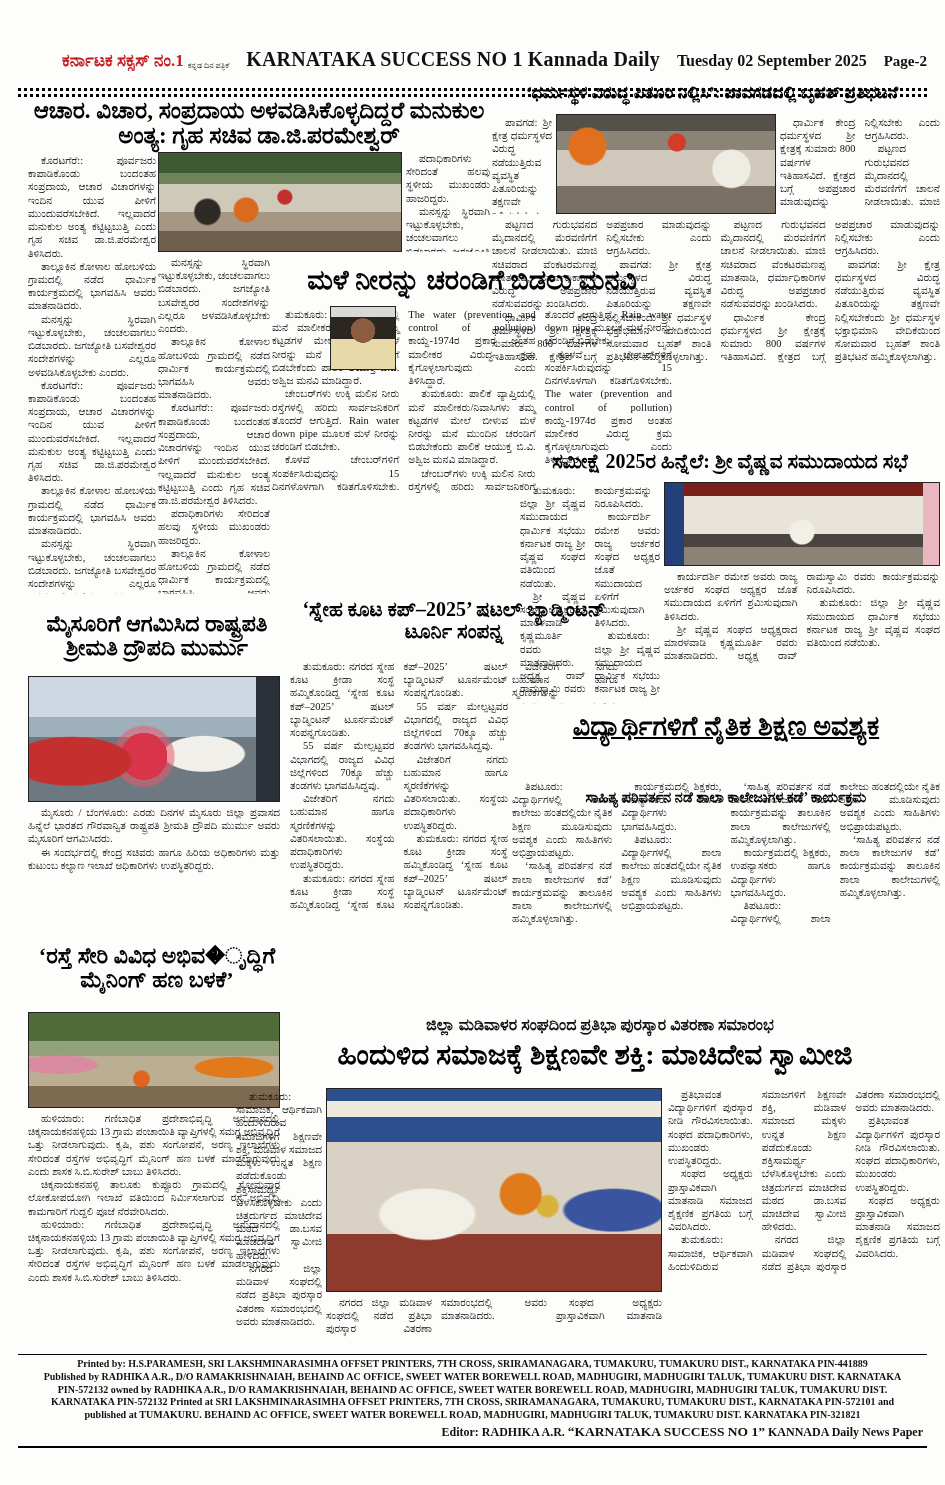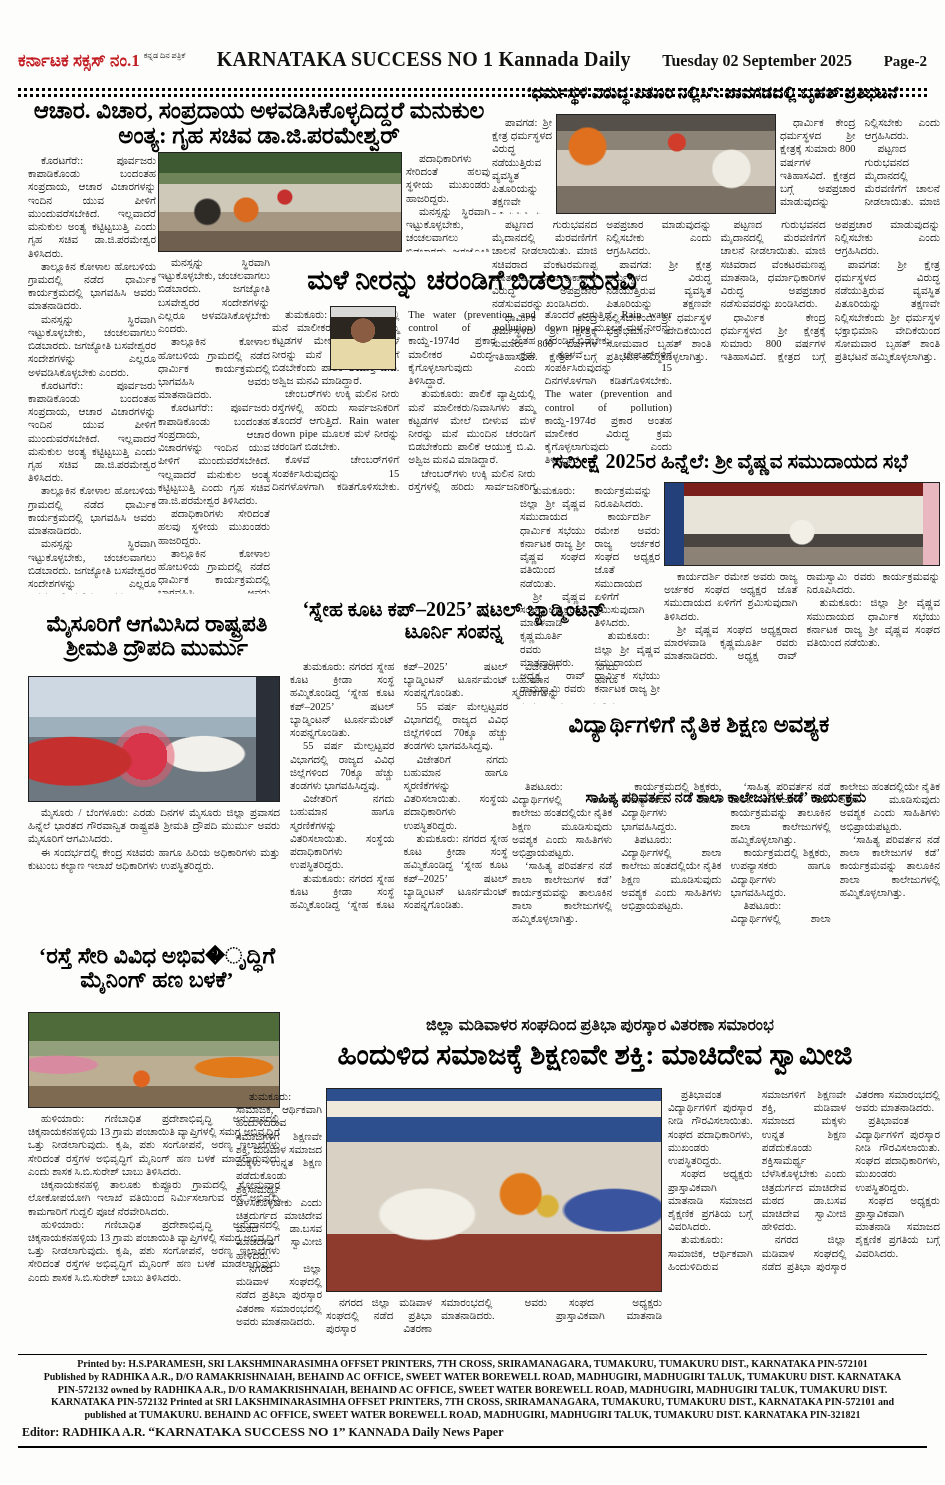--- a/index.html
+++ b/index.html
@@ -19,30 +19,30 @@
   .hl{font-weight:bold;text-align:center;line-height:1.1;color:#000;}
   .body{font-size:10.5px;line-height:1.26;text-align:justify;overflow:hidden;}
   .body p{margin:0;text-indent:13px;}
   .c2{column-count:2;column-gap:9px;}
   .c3{column-count:3;column-gap:9px;}
   .c4{column-count:4;column-gap:9px;}
   .photo{border:1px solid #222;box-sizing:border-box;}
   .kick{font-weight:bold;text-align:center;}
   
   .foot{font-size:10px;font-weight:bold;text-align:center;line-height:1.28;}
-  .edline{font-size:12px;font-weight:bold;text-align:left;}
+  .edline{font-size:12px;font-weight:bold;text-align:right;}
   .edline .big{font-size:13.5px;}
 </style>
 </head>
 <body>
 
 <div class="page">
 
   <div class="abs hdr" style="left:18px;top:48px;width:909px;">
-    <div style="display:flex;align-items:flex-start;">
+    <div style="display:flex;align-items:flex-end;margin-left:44px;">
       <span class="masthead-kn">ಕರ್ನಾಟಕ ಸಕ್ಸಸ್ ನಂ.1</span>
       <span class="masthead-tag">ಕನ್ನಡ ದಿನ ಪತ್ರಿಕೆ</span>
     </div>
     <span class="title-en">KARNATAKA SUCCESS NO 1 Kannada Daily</span>
     <span class="date-en">Tuesday 02 September 2025</span>
     <span class="pageno">Page-2</span>
   </div>
   <div class="abs dotrule" style="left:18px;top:88px;width:909px;"></div>
 
   <div class="abs hl" style="left:30px;top:98px;width:458px;height:54px;font-size:23px;">ಆಚಾರ. ವಿಚಾರ, ಸಂಪ್ರದಾಯ ಅಳವಡಿಸಿಕೊಳ್ಳದಿದ್ದರೆ ಮನುಕುಲ ಅಂತ್ಯ: ಗೃಹ ಸಚಿವ ಡಾ.ಜಿ.ಪರಮೇಶ್ವರ್</div>
@@ -165,21 +165,21 @@
     <p>ತುಮಕೂರು: ನಗರದ ಸ್ನೇಹ ಕೂಟ ಕ್ರೀಡಾ ಸಂಸ್ಥೆ ಹಮ್ಮಿಕೊಂಡಿದ್ದ ‘ಸ್ನೇಹ ಕೂಟ ಕಪ್–2025’ ಷಟಲ್ ಬ್ಯಾಡ್ಮಿಂಟನ್ ಟೂರ್ನಮೆಂಟ್ ಸಂಪನ್ನಗೊಂಡಿತು.</p>
     <p>55 ವರ್ಷ ಮೇಲ್ಪಟ್ಟವರ ವಿಭಾಗದಲ್ಲಿ ರಾಜ್ಯದ ವಿವಿಧ ಜಿಲ್ಲೆಗಳಿಂದ 70ಕ್ಕೂ ಹೆಚ್ಚು ತಂಡಗಳು ಭಾಗವಹಿಸಿದ್ದವು.</p>
     <p>ವಿಜೇತರಿಗೆ ನಗದು ಬಹುಮಾನ ಹಾಗೂ ಸ್ಮರಣಿಕೆಗಳನ್ನು ವಿತರಿಸಲಾಯಿತು. ಸಂಸ್ಥೆಯ ಪದಾಧಿಕಾರಿಗಳು ಉಪಸ್ಥಿತರಿದ್ದರು.</p>
     <p>ತುಮಕೂರು: ನಗರದ ಸ್ನೇಹ ಕೂಟ ಕ್ರೀಡಾ ಸಂಸ್ಥೆ ಹಮ್ಮಿಕೊಂಡಿದ್ದ ‘ಸ್ನೇಹ ಕೂಟ ಕಪ್–2025’ ಷಟಲ್ ಬ್ಯಾಡ್ಮಿಂಟನ್ ಟೂರ್ನಮೆಂಟ್ ಸಂಪನ್ನಗೊಂಡಿತು.</p>
   </div>
 
   <div class="abs body" style="left:512px;top:660px;width:106px;height:44px;">
     <p>ವಿಜೇತರಿಗೆ ನಗದು ಬಹುಮಾನ ಹಾಗೂ ಸ್ಮರಣಿಕೆಗಳನ್ನು ವಿತರಿಸಲಾಯಿತು. ಸಂಸ್ಥೆಯ ಪದಾಧಿಕಾರಿಗಳು ಉಪಸ್ಥಿತರಿದ್ದರು.</p>
   </div>
 
-  <div class="abs hl" style="left:485px;top:712px;width:428px;height:40px;font-size:23px;">ವಿದ್ಯಾರ್ಥಿಗಳಿಗೆ ನೈತಿಕ ಶಿಕ್ಷಣ ಅವಶ್ಯಕ</div>
+  <div class="abs hl" style="left:512px;top:712px;width:428px;height:40px;font-size:27px;text-decoration:underline;">ವಿದ್ಯಾರ್ಥಿಗಳಿಗೆ ನೈತಿಕ ಶಿಕ್ಷಣ ಅವಶ್ಯಕ</div>
   <div class="abs hl" style="left:512px;top:754px;width:428px;height:20px;font-size:14.5px;margin-top:36px;">ಸಾಹಿತ್ಯ ಪರಿವರ್ತನ ನಡೆ ಶಾಲಾ ಕಾಲೇಜುಗಳ ಕಡೆ’ ಕಾರ್ಯಕ್ರಮ</div>
 
   <div class="abs body c4" style="left:512px;top:780px;width:428px;height:224px;">
     <p>ತಿಪಟೂರು: ವಿದ್ಯಾರ್ಥಿಗಳಲ್ಲಿ ಶಾಲಾ ಕಾಲೇಜು ಹಂತದಲ್ಲಿಯೇ ನೈತಿಕ ಶಿಕ್ಷಣ ಮೂಡಿಸುವುದು ಅವಶ್ಯಕ ಎಂದು ಸಾಹಿತಿಗಳು ಅಭಿಪ್ರಾಯಪಟ್ಟರು.</p>
     <p>‘ಸಾಹಿತ್ಯ ಪರಿವರ್ತನ ನಡೆ ಶಾಲಾ ಕಾಲೇಜುಗಳ ಕಡೆ’ ಕಾರ್ಯಕ್ರಮವನ್ನು ತಾಲೂಕಿನ ಶಾಲಾ ಕಾಲೇಜುಗಳಲ್ಲಿ ಹಮ್ಮಿಕೊಳ್ಳಲಾಗಿತ್ತು.</p>
     <p>ಕಾರ್ಯಕ್ರಮದಲ್ಲಿ ಶಿಕ್ಷಕರು, ಉಪನ್ಯಾಸಕರು ಹಾಗೂ ವಿದ್ಯಾರ್ಥಿಗಳು ಭಾಗವಹಿಸಿದ್ದರು.</p>
     <p>ತಿಪಟೂರು: ವಿದ್ಯಾರ್ಥಿಗಳಲ್ಲಿ ಶಾಲಾ ಕಾಲೇಜು ಹಂತದಲ್ಲಿಯೇ ನೈತಿಕ ಶಿಕ್ಷಣ ಮೂಡಿಸುವುದು ಅವಶ್ಯಕ ಎಂದು ಸಾಹಿತಿಗಳು ಅಭಿಪ್ರಾಯಪಟ್ಟರು.</p>
     <p>‘ಸಾಹಿತ್ಯ ಪರಿವರ್ತನ ನಡೆ ಶಾಲಾ ಕಾಲೇಜುಗಳ ಕಡೆ’ ಕಾರ್ಯಕ್ರಮವನ್ನು ತಾಲೂಕಿನ ಶಾಲಾ ಕಾಲೇಜುಗಳಲ್ಲಿ ಹಮ್ಮಿಕೊಳ್ಳಲಾಗಿತ್ತು.</p>
     <p>ಕಾರ್ಯಕ್ರಮದಲ್ಲಿ ಶಿಕ್ಷಕರು, ಉಪನ್ಯಾಸಕರು ಹಾಗೂ ವಿದ್ಯಾರ್ಥಿಗಳು ಭಾಗವಹಿಸಿದ್ದರು.</p>
     <p>ತಿಪಟೂರು: ವಿದ್ಯಾರ್ಥಿಗಳಲ್ಲಿ ಶಾಲಾ ಕಾಲೇಜು ಹಂತದಲ್ಲಿಯೇ ನೈತಿಕ ಶಿಕ್ಷಣ ಮೂಡಿಸುವುದು ಅವಶ್ಯಕ ಎಂದು ಸಾಹಿತಿಗಳು ಅಭಿಪ್ರಾಯಪಟ್ಟರು.</p>
@@ -229,21 +229,21 @@
 
   <div class="abs body c3" style="left:326px;top:1296px;width:336px;height:52px;">
     <p>ನಗರದ ಜಿಲ್ಲಾ ಮಡಿವಾಳ ಸಂಘದಲ್ಲಿ ನಡೆದ ಪ್ರತಿಭಾ ಪುರಸ್ಕಾರ ವಿತರಣಾ ಸಮಾರಂಭದಲ್ಲಿ ಅವರು ಮಾತನಾಡಿದರು.</p>
     <p>ಸಂಘದ ಅಧ್ಯಕ್ಷರು ಪ್ರಾಸ್ತಾವಿಕವಾಗಿ ಮಾತನಾಡಿ ಸಮಾಜದ ಶೈಕ್ಷಣಿಕ ಪ್ರಗತಿಯ ಬಗ್ಗೆ ವಿವರಿಸಿದರು.</p>
 
   </div>
 
   <div class="abs" style="left:18px;top:1354px;width:909px;border-top:1px solid #000;"></div>
 
   <div class="abs foot" style="left:22px;top:1358px;width:901px;">
-    <div>Printed by: H.S.PARAMESH, SRI LAKSHMINARASIMHA OFFSET PRINTERS, 7TH CROSS, SRIRAMANAGARA, TUMAKURU, TUMAKURU DIST., KARNATAKA PIN-572101</div>
+    <div>Printed by: H.S.PARAMESH, SRI LAKSHMINARASIMHA OFFSET PRINTERS, 7TH CROSS, SRIRAMANAGARA, TUMAKURU, TUMAKURU DIST., KARNATAKA PIN-441889</div>
     <div>Published by RADHIKA A.R., D/O RAMAKRISHNAIAH, BEHAIND AC OFFICE, SWEET WATER BOREWELL ROAD, MADHUGIRI, MADHUGIRI TALUK, TUMAKURU DIST. KARNATAKA</div>
     <div>PIN-572132    owned by RADHIKA A.R., D/O RAMAKRISHNAIAH, BEHAIND AC OFFICE, SWEET WATER BOREWELL ROAD, MADHUGIRI, MADHUGIRI TALUK, TUMAKURU DIST.</div>
     <div>KARNATAKA PIN-572132    Printed at SRI LAKSHMINARASIMHA OFFSET PRINTERS, 7TH CROSS, SRIRAMANAGARA, TUMAKURU, TUMAKURU DIST., KARNATAKA PIN-572101    and</div>
     <div>published at TUMAKURU. BEHAIND AC OFFICE, SWEET WATER BOREWELL ROAD, MADHUGIRI, MADHUGIRI TALUK, TUMAKURU DIST. KARNATAKA PIN-321821</div>
   </div>
 
   <div class="abs edline" style="left:22px;top:1424px;width:901px;">
     <span>Editor: RADHIKA A.R.</span>
     <span class="big">“KARNATAKA SUCCESS NO 1”</span>
     <span>KANNADA Daily News Paper</span>

